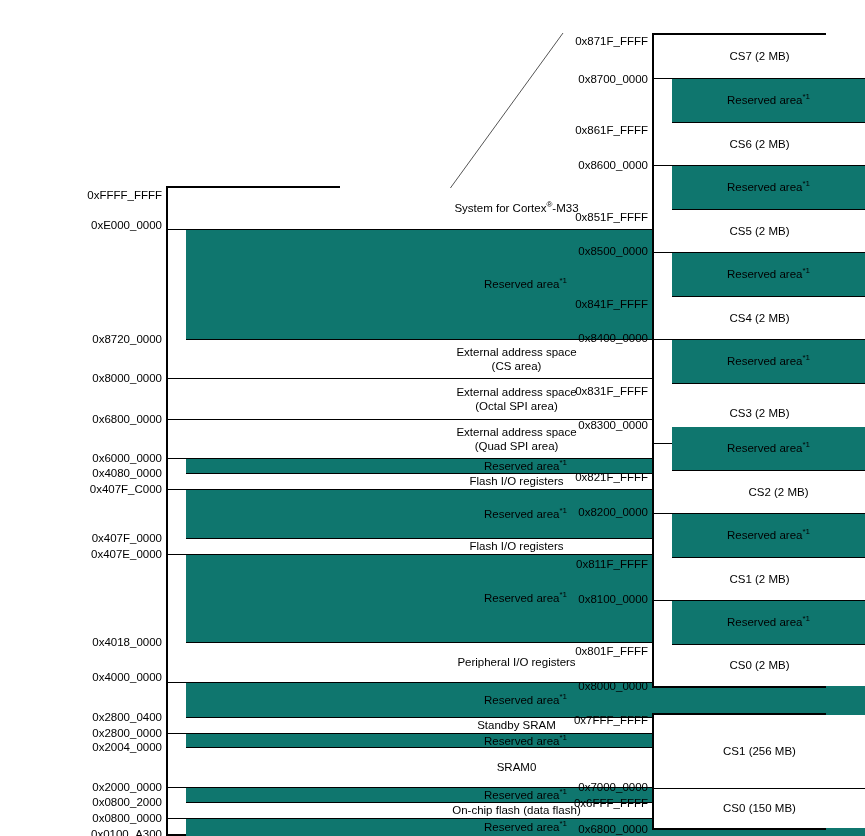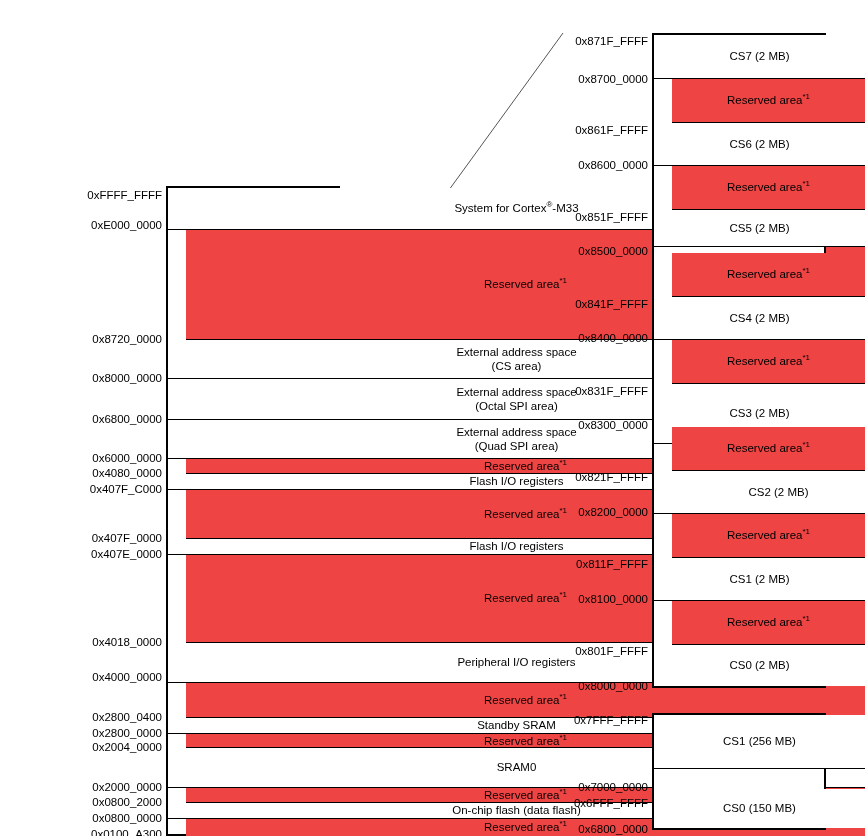--- a/index.html
+++ b/index.html
@@ -36,21 +36,21 @@
     justify-content: center;
     text-align: center;
     font-size: 11.5px;
     line-height: 1.22;
     color: #000000;
     background: #ffffff;
     border-bottom: 1px solid #000000;
     padding: 0 3px;
   }
   .map-row.reserved {
-    background: #ef4444;
+    background: #0f766e;
     margin-left: 18px;
   }
   .map-row.last {
     border-bottom: none;
   }
   .map-row .rtext {
     display: block;
     white-space: pre-line;
   }
 
@@ -192,21 +192,21 @@
   </div>
   <div class="map-row reserved" style="left:654px; top:79px; height:44px;">
     <span class="rtext">Reserved area<sup class="fn">*1</sup></span>
   </div>
   <div class="map-row" style="left:654px; top:123px; height:43px;">
     <span class="rtext">CS6 (2 MB)</span>
   </div>
   <div class="map-row reserved" style="left:654px; top:166px; height:44px;">
     <span class="rtext">Reserved area<sup class="fn">*1</sup></span>
   </div>
-  <div class="map-row" style="left:654px; top:210px; height:37px;">
+  <div class="map-row" style="left:654px; top:210px; height:43px;">
     <span class="rtext">CS5 (2 MB)</span>
   </div>
   <div class="map-row reserved" style="left:654px; top:253px; height:44px;">
     <span class="rtext">Reserved area<sup class="fn">*1</sup></span>
   </div>
   <div class="map-row" style="left:654px; top:297px; height:43px;">
     <span class="rtext">CS4 (2 MB)</span>
   </div>
   <div class="map-row reserved" style="left:654px; top:340px; height:44px;">
     <span class="rtext">Reserved area<sup class="fn">*1</sup></span>
@@ -245,21 +245,21 @@
   <div class="addr right-col" style="top:420px;">0x8300_0000</div>
   <div class="addr right-col" style="top:472px;">0x821F_FFFF</div>
   <div class="addr right-col" style="top:507px;">0x8200_0000</div>
   <div class="addr right-col" style="top:559px;">0x811F_FFFF</div>
   <div class="addr right-col" style="top:594px;">0x8100_0000</div>
   <div class="addr right-col" style="top:646px;">0x801F_FFFF</div>
   <div class="addr right-col" style="top:681px;">0x8000_0000</div>
 
   <div class="map-box" id="ospi-box" style="left:652px; top:713px; width:174px; height:117px;"></div>
 
-  <div class="map-row" style="left:654px; top:715px; height:54px;">
+  <div class="map-row" style="left:654px; top:715px; height:74px;">
     <span class="rtext">CS1 (256 MB)</span>
   </div>
   <div class="map-row last" style="left:654px; top:789px; height:39px;">
     <span class="rtext">CS0 (150 MB)</span>
   </div>
 
   <div class="addr right-col" style="top:715px;">0x7FFF_FFFF</div>
   <div class="addr right-col" style="top:782px;">0x7000_0000</div>
   <div class="addr right-col" style="top:798px;">0x6FFF_FFFF</div>
   <div class="addr right-col" style="top:824px;">0x6800_0000</div>

